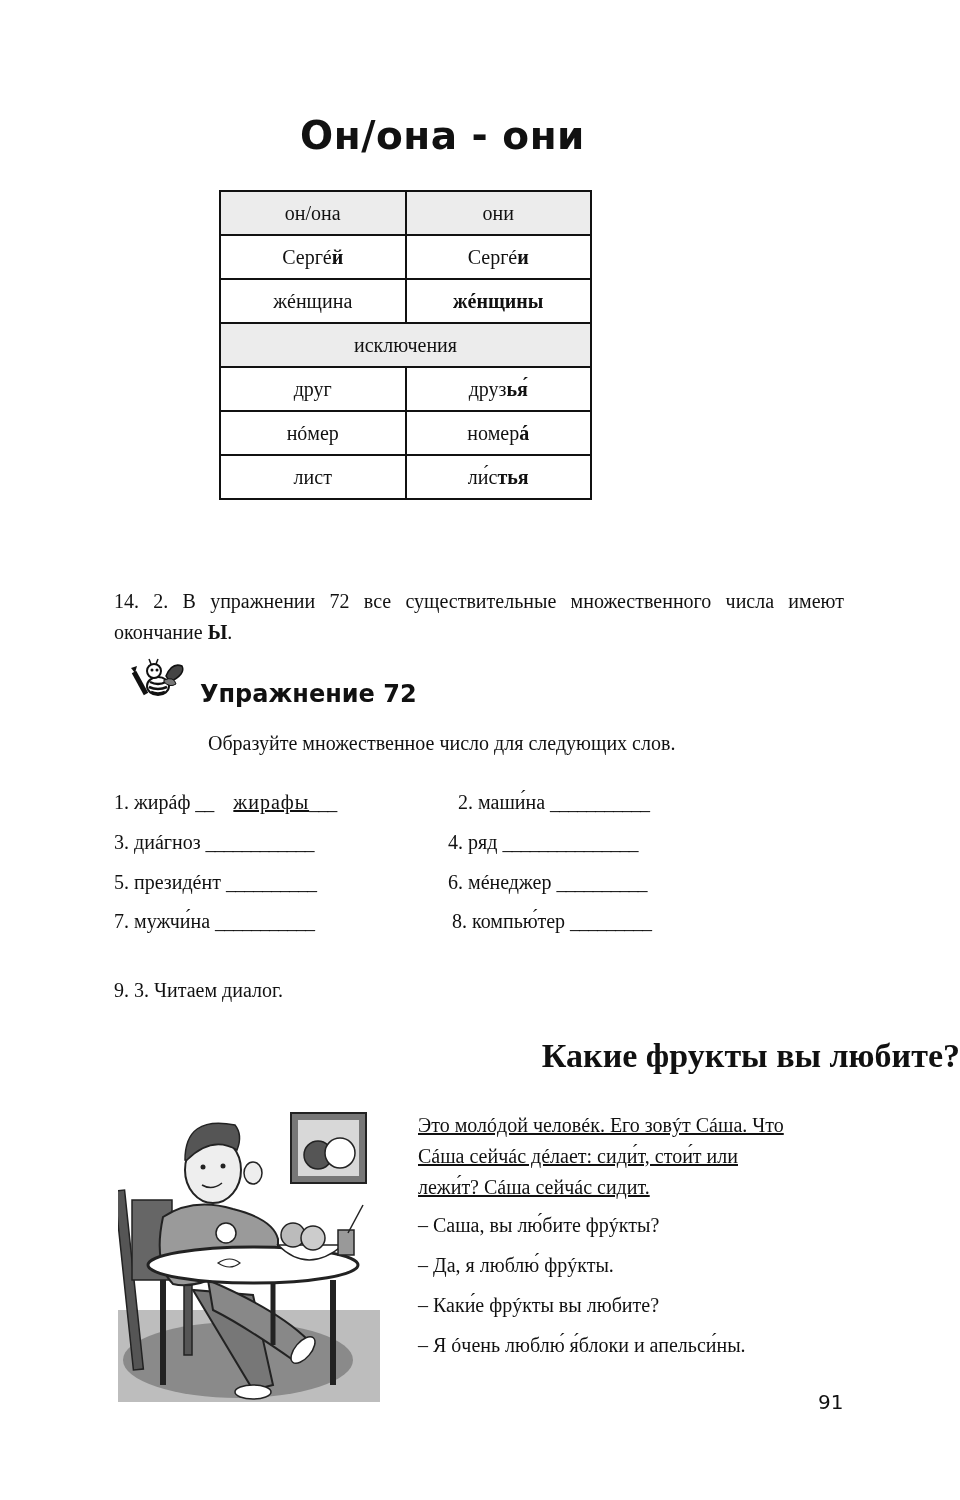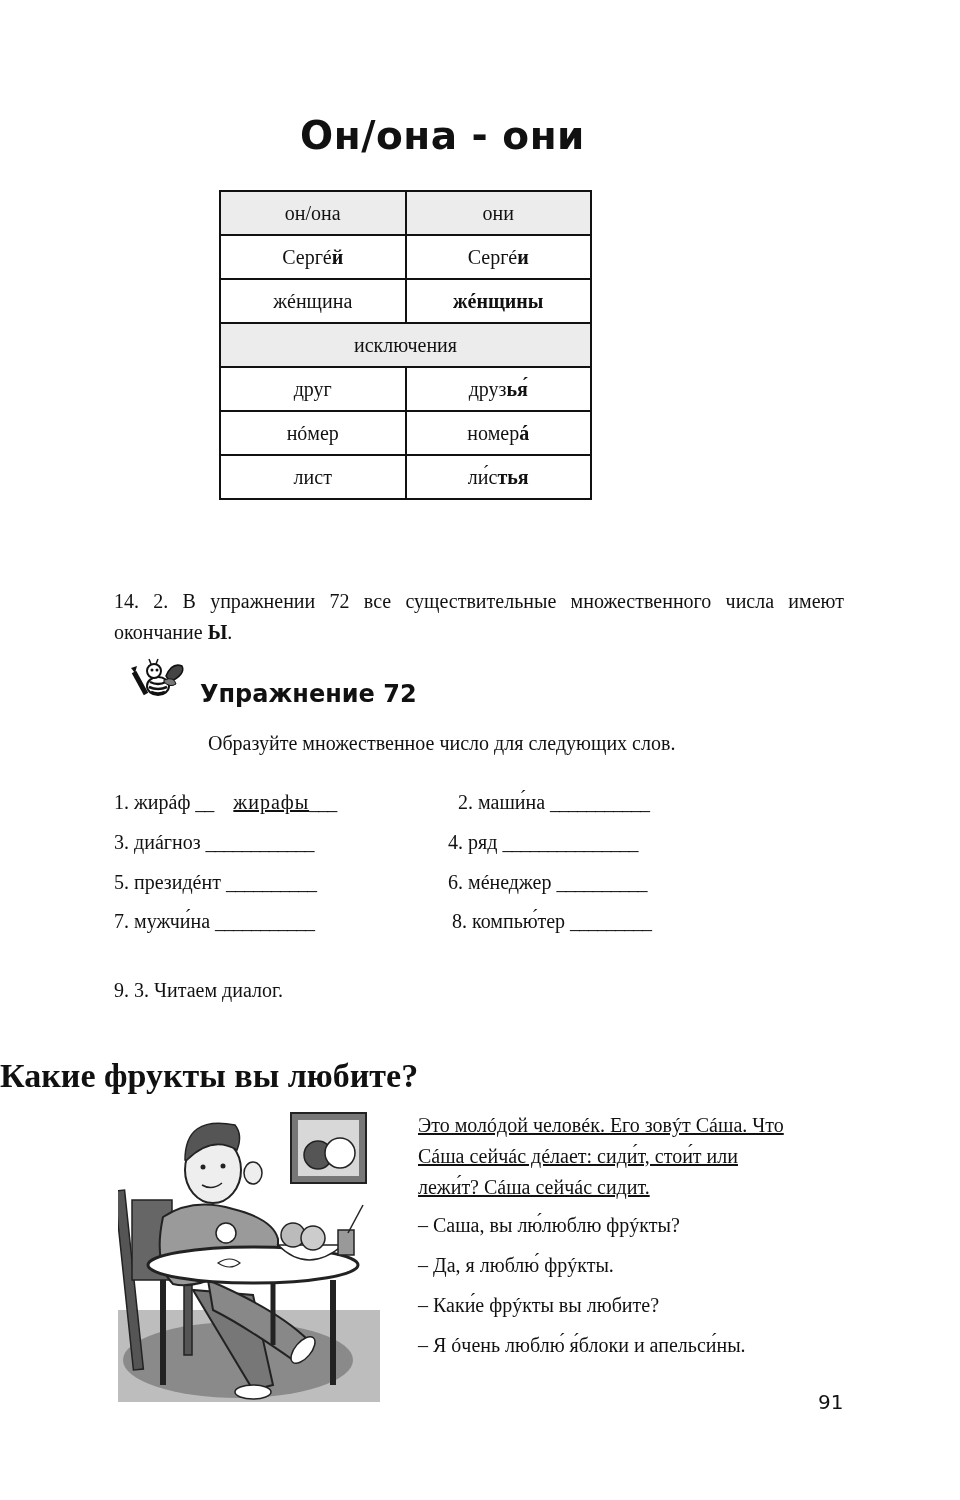--- a/index.html
+++ b/index.html
@@ -25,23 +25,23 @@
   .bee { left: 128px; top: 658px; width: 58px; height: 42px; }
   .ex-title { left: 200px; top: 680px; font-family: "DejaVu Sans", "Liberation Sans", sans-serif;
               font-weight: bold; font-size: 24px; }
   .ex-instr { left: 208px; top: 732px; font-size: 20px; }
 
   .ex-item { font-size: 20px; white-space: nowrap; }
   .ex-item .blank { letter-spacing: -1px; }
   .ex-item .answer { font-weight: normal; text-decoration: underline; letter-spacing: 1px; margin-left: 20px; }
 
   .p3 { left: 114px; top: 979px; font-size: 20px; }
-  .title2 { left: 0; width: 960px; top: 1037px; text-align: left;
+  .title2 { left: 0; width: 960px; top: 1037px; text-align: right;
             font-family: "Liberation Serif", "DejaVu Serif", serif;
-            font-weight: bold; font-size: 34px; padding-left: 0; margin-top: 20px; }
+            font-weight: bold; font-size: 34px; padding-left: 0; }
 
   .illus { left: 118px; top: 1105px; width: 262px; height: 297px; }
 
   .dialog { left: 418px; width: 432px; font-size: 20px; }
   .intro { top: 1110px; line-height: 31px; text-decoration: underline; }
   .line { white-space: nowrap; }
 
   .pagenum { left: 818px; top: 1390px; font-family: "DejaVu Sans", "Liberation Sans", sans-serif;
              font-size: 20px; }
 </style>
@@ -179,18 +179,18 @@
 
   <path d="M100 158 q12 -8 22 0 q-10 8 -22 0 z" fill="#fff" stroke="#222" stroke-width="1.2"></path>
   <circle cx="108" cy="128" r="10" fill="#fff" stroke="#222" stroke-width="1.5"></circle>
 </svg>
 
 <div class="abs dialog intro">
   <div class="line">Это молóдой человéк. Его зовýт Сáша. Что</div>
   <div class="line">Сáша сейчáс дéлает: сиди́т, стои́т или</div>
   <div class="line">лежи́т? Сáша сейчáс сидит.</div>
 </div>
-<div class="abs dialog line" style="top:1214px;">– Саша, вы лю́люблю фрýкты?</div>
+<div class="abs dialog line" style="top:1214px;">– Саша, вы лю́бите фрýкты?</div>
 <div class="abs dialog line" style="top:1254px;">–  Да, я люблю́ фрýкты.</div>
 <div class="abs dialog line" style="top:1294px;">– Каки́е фрýкты вы любите?</div>
 <div class="abs dialog line" style="top:1334px;">– Я óчень люблю́ я́блоки и апельси́ны.</div>
 
 <div class="abs pagenum">91</div>
 
 </body></html>

